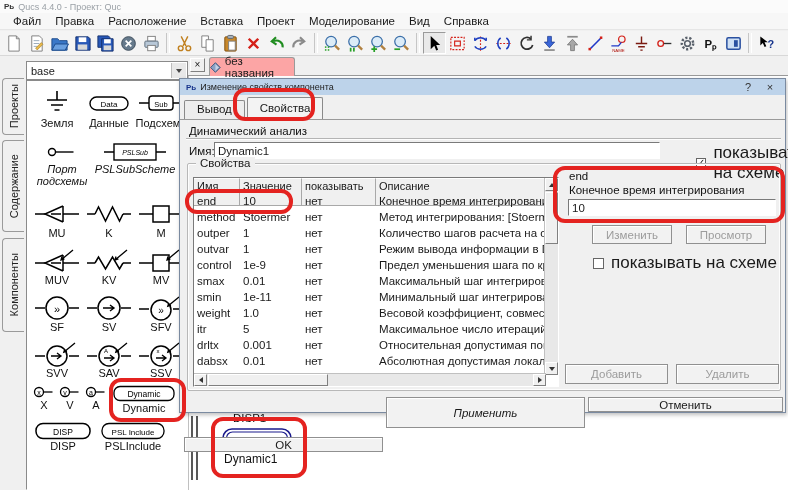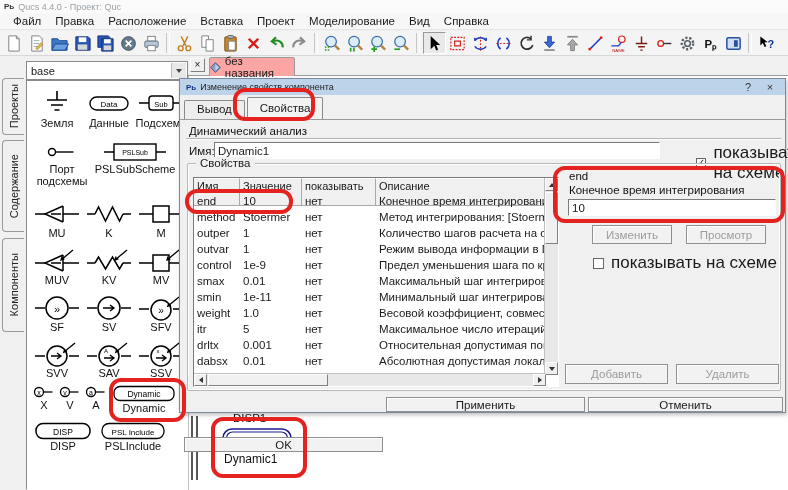--- a/index.html
+++ b/index.html
@@ -375,21 +375,21 @@
       </div>
       <div class="pitem" style="width:52px">
         <svg width="48" height="28" viewBox="0 0 48 28">
             <path d="M2 14 h10 M36 14 h10" stroke="#000" stroke-width="1.3"></path>
             <rect x="12" y="7" width="24" height="14" rx="3" fill="none" stroke="#000" stroke-width="1.4"></rect>
             <text x="24" y="17.5" font-size="7.5" text-anchor="middle">Sub</text>
           </svg>
         <div class="plabel">Подсхема</div>
       </div>
     </div>
-    <div class="prow" style="height:60px;">
+    <div class="prow" style="height:60px;font-style:italic;">
       <div class="pitem" style="width:62px">
         <svg width="40" height="22" viewBox="0 0 40 22">
             <circle cx="10" cy="11" r="3.5" fill="none" stroke="#000" stroke-width="1.4"></circle>
             <path d="M13.5 11 h18" stroke="#000" stroke-width="1.4"></path>
           </svg>
         <div class="plabel">Порт подсхемы</div>
       </div>
       <div class="pitem" style="width:84px">
         <svg width="70" height="22" viewBox="0 0 70 22">
             <path d="M4 11 h10 M56 11 h10" stroke="#000" stroke-width="1.3"></path>
@@ -724,21 +724,21 @@
       <div class="btn disabled" style="left:498px; top:61px; width:80px; height:19px;">Просмотр</div>
       <div class="cbrow" style="left:376px; top:89px;">
         <span class="cb"></span>
         <span>показывать на схеме</span>
       </div>
       <div class="btn disabled" style="left:377px; top:200px; width:103px; height:20px;">Добавить</div>
       <div class="btn disabled" style="left:488px; top:200px; width:103px; height:20px;">Удалить</div>
     </div>
 
     <div class="btn" style="left:4px; top:318px; width:199px; height:15px;margin-top:40px;">OK</div>
-    <div class="btn" style="left:206px; top:318px; width:199px; height:15px;">Применить</div>
+    <div class="btn" style="left:206px; top:318px; width:199px; height:31px;font-style:italic;">Применить</div>
     <div class="btn" style="left:408px; top:318px; width:195px; height:15px;">Отменить</div>
   </div>
 
   <div class="anno" style="left:233px; top:88px; width:82px; height:33px;"></div>
   <div class="anno" style="left:185px; top:189px; width:108px; height:25px;"></div>
   <div class="anno" style="left:553px; top:166px; width:232px; height:57px;"></div>
   <div class="anno" style="left:109px; top:378px; width:77px; height:44px;"></div>
   <div class="anno" style="left:211px; top:417px; width:96px; height:61px;"></div>
 
 </div>

